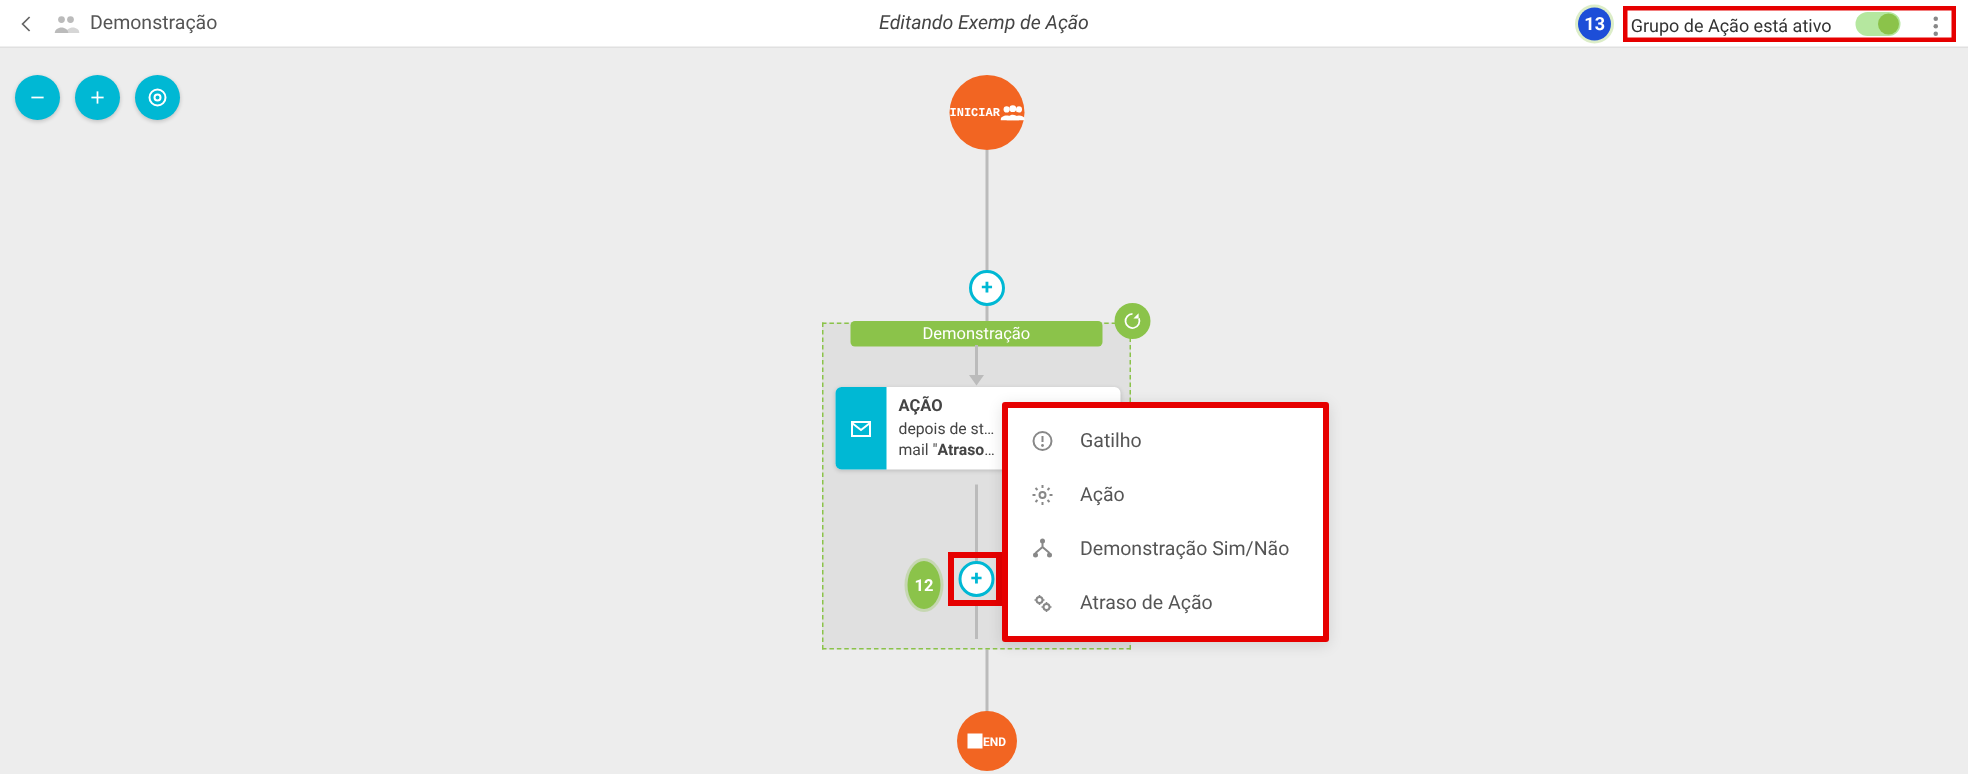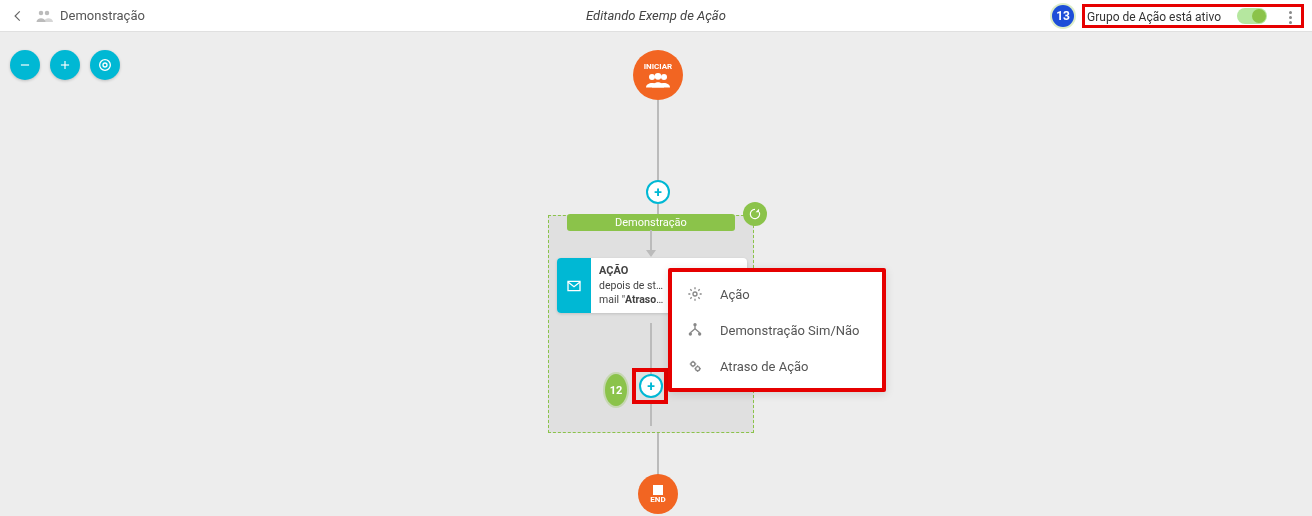--- a/index.html
+++ b/index.html
@@ -73,22 +73,22 @@
   .seg-line.l3 { top:392px; height:60px; }
   .arrowhead { position:absolute; left:50%; transform:translateX(-50%); width:0;height:0;
     border-left:5px solid transparent;border-right:5px solid transparent;border-top:7px solid #bbb;}
   .arrowhead.a1 { top:195px; }
   .arrowhead.a2 { top:220px; }
   .arrowhead.a3 { top:449px; }
 
   .start-node {
     position:absolute; top:18px; left:50%; transform:translateX(-50%);
     width:50px; height:50px; border-radius:50%; background:#f26522;
-    display:flex; flex-direction:column; align-items:center; justify-content:center;
-    color:#fff; font-size:8px; font-weight:bold;
+    display:flex; align-items:center; justify-content:center;
+    color:#fff; font-size:8px; font-weight:bold;font-family:Liberation Mono, monospace;
   }
   .start-node svg { fill:#fff; width:24px; height:18px; }
 
   .mid-add {
     position:absolute; top:148px; left:50%; transform:translateX(-50%);
     width:24px; height:24px; border-radius:50%; border:2px solid #00b8d4;
     background:#fff; display:flex; align-items:center; justify-content:center;
     color:#00b8d4; font-size:14px; font-weight:bold; cursor:pointer;
   }
 
@@ -138,21 +138,21 @@
   .badge12{
     position:absolute; top:158px; left:56px;
     width:22px;height:32px;border-radius:50%;background:#8bc34a;color:#fff;
     font-size:11px;font-weight:bold;display:flex;align-items:center;justify-content:center;
     box-shadow:0 0 0 2px rgba(139,195,74,.3);
   }
 
   .end-node{
     position:absolute; top:442px; left:50%; transform:translateX(-50%);
     width:40px;height:40px;border-radius:50%;background:#f26522;
-    display:flex;flex-direction:column;align-items:center;justify-content:center;
+    display:flex;flex-direction:row;align-items:center;justify-content:center;
     color:#fff;font-size:8px;font-weight:bold;
   }
   .end-node .sq{width:10px;height:10px;background:#fff;}
 
   
   .ctx{
     position:absolute; left:668px; top:268px; width:218px;
     background:#fff; border:4px solid #e60000; border-radius:2px;
     box-shadow:0 2px 10px rgba(0,0,0,.12);
     padding: 4px 0;
@@ -279,20 +279,30 @@
   <div class="end-node">
     <div class="sq"></div>
     <span>END</span>
   </div>
 </div>
 
 <div class="ctx">
   <div class="row">
     <span class="ico">
       <svg viewBox="0 0 24 24">
+          <circle cx="12" cy="12" r="9" fill="none" stroke="#888" stroke-width="2"></circle>
+          <line x1="12" y1="7" x2="12" y2="13" stroke="#888" stroke-width="2"></line>
+          <circle cx="12" cy="16.5" r="1.4"></circle>
+        </svg>
+    </span>
+    <span>Gatilho</span>
+  </div>
+  <div class="row">
+    <span class="ico">
+      <svg viewBox="0 0 24 24">
           <circle cx="12" cy="12" r="3" fill="none" stroke="#888" stroke-width="2"></circle>
           <path d="M12 2v3M12 19v3M2 12h3M19 12h3M5 5l2 2M17 17l2 2M19 5l-2 2M7 17l-2 2" stroke="#888" stroke-width="2"></path>
         </svg>
     </span>
     <span>Ação</span>
   </div>
   <div class="row">
     <span class="ico">
       <svg viewBox="0 0 24 24">
           <circle cx="12" cy="4" r="2.5"></circle>

